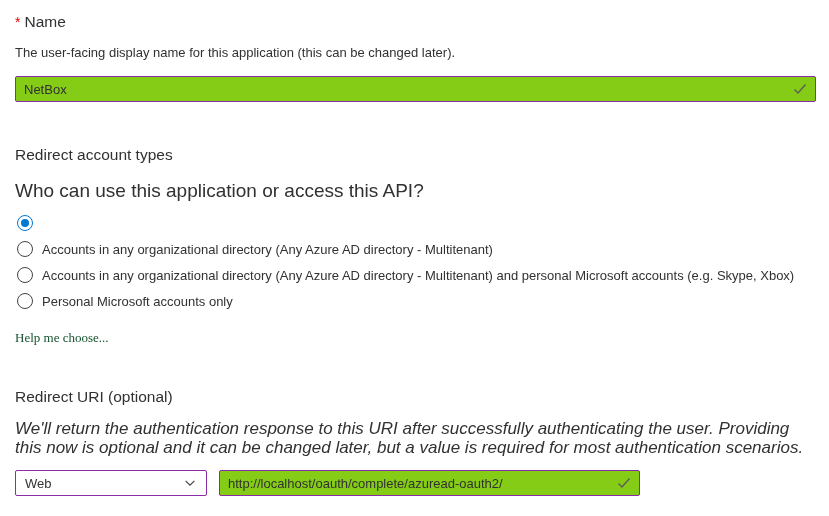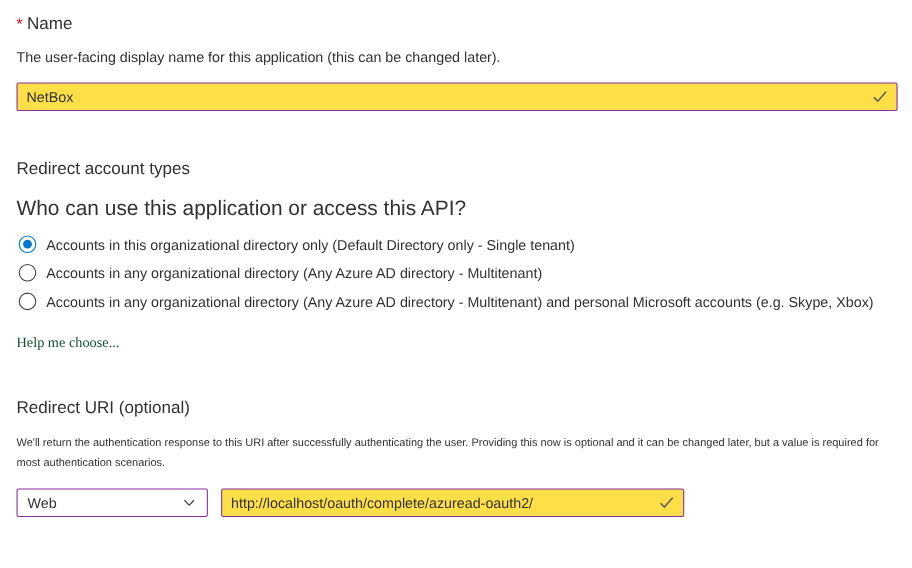--- a/index.html
+++ b/index.html
@@ -32,21 +32,21 @@
   input.text-input {
     width: 100%;
     height: 26px;
     border: 1.5px solid #8a2da5;
     border-radius: 2px;
     padding: 0 40px 0 8px;
     font-family: "Liberation Sans", "DejaVu Sans", sans-serif;
     font-size: 13px;
     color: #323130;
     outline: none;
-    background: #fde047;
+    background: #84cc16;
   }
   .valid-check {
     position: absolute;
     right: 8px; top: 50%;
     transform: translateY(-50%);
     width: 16px; height: 16px;
     pointer-events: none;
   }
 
   .section-2 { margin-top: 42px; }
@@ -92,33 +92,34 @@
     margin-top: 16px;
     font-size: 13px;
     color: #14532d;
     text-decoration: none;
     cursor: pointer;
     font-family: Liberation Serif, serif;
   }
 
   .section-3 { margin-top: 40px; }
   .redirect-desc {
-    font-size: 10px;
+    font-size: 17px;
     line-height: 19px;
     margin-top: 12px;
     max-width: 800px;
+    font-style: italic;
   }
 
   .uri-row {
     margin-top: 13px;
     display: flex;
     align-items: center;
   }
   .platform-select {
-    width: 174px;
+    width: 192px;
     height: 26px;
     border: 1.5px solid #8a2da5;
     border-radius: 2px;
     background: #fff;
     display: flex;
     align-items: center;
     justify-content: space-between;
     padding: 0 9px;
     cursor: pointer;
   }
@@ -144,29 +145,32 @@
   </div>
 
   
   <div class="section-title section-2">Redirect account types</div>
 
   <div class="question">Who can use this application or access this API?</div>
 
   <div class="radio-group">
     <div class="radio-row selected">
       <span class="radio-circle"></span>
-      <span class="radio-label">Accounts in this organizational directory only (Default Directory only - Single tenant)</span>
     </div>
     <div class="radio-row">
       <span class="radio-circle"></span>
       <span class="radio-label">Accounts in any organizational directory (Any Azure AD directory - Multitenant)</span>
     </div>
     <div class="radio-row">
       <span class="radio-circle"></span>
       <span class="radio-label">Accounts in any organizational directory (Any Azure AD directory - Multitenant) and personal Microsoft accounts (e.g. Skype, Xbox)</span>
+    </div>
+    <div class="radio-row">
+      <span class="radio-circle"></span>
+      <span class="radio-label">Personal Microsoft accounts only</span>
     </div>
   </div>
 
   <a class="help-link">Help me choose...</a>
 
   
   <div class="section-title section-3">Redirect URI (optional)</div>
 
   <div class="redirect-desc">We'll return the authentication response to this URI after successfully authenticating the user. Providing this now is optional and it can be changed later, but a value is required for most authentication scenarios.</div>
 

